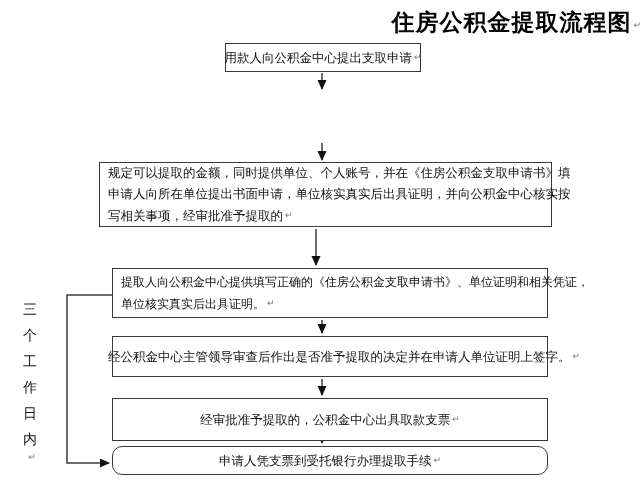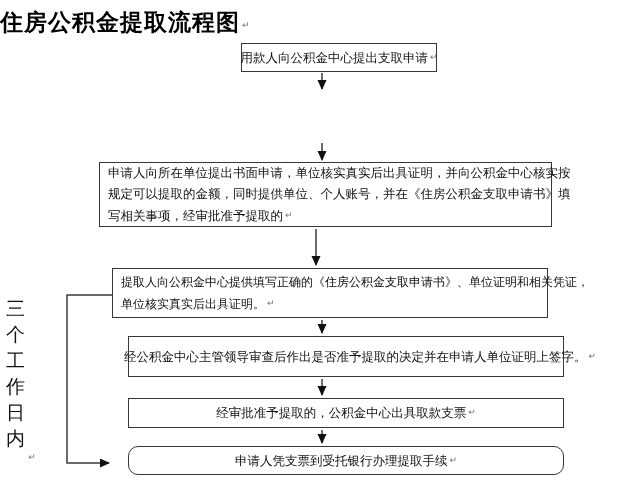--- a/index.html
+++ b/index.html
@@ -6,43 +6,43 @@
   #page{
     position:relative;
     width:641px;height:500px;
     background:#ffffff;
     font-family:"Liberation Sans", sans-serif;
     color:#1a1a1a;
     overflow:hidden;
   }
   #title{
     position:absolute;left:0;top:7px;width:641px;
-    text-align:left;
+    text-align:right;
     font-size:23px;font-weight:bold;color:#000;
     letter-spacing:1px;
   }
   .flow-box{
     position:absolute;
     box-sizing:border-box;
     border:1.5px solid #383838;
     background:#ffffff;
     display:flex;flex-direction:column;justify-content:center;
     font-size:12.5px;line-height:21px;color:#111;
   }
-  .flow-box.centered{align-items:center;text-align:right;margin-left:16px;}
+  .flow-box.centered{align-items:center;text-align:right;}
   .flow-box.lefted{align-items:flex-start;text-align:left;padding-left:8px;padding-right:4px;}
   .flow-box .line{white-space:nowrap;}
   .pmark{
     font-size:9px;color:#777;margin-left:2px;vertical-align:2px;
     font-weight:normal;letter-spacing:0;
   }
   #connectors{position:absolute;left:0;top:0;width:641px;height:500px;pointer-events:none;}
   #side-label{
-    position:absolute;left:6px;top:296px;width:18px;
-    font-size:19px;line-height:26px;text-align:left;
+    position:absolute;left:23px;top:296px;width:18px;
+    font-size:14px;line-height:26px;text-align:left;
     word-break:break-all;color:#111;
   }
   #side-label-mark{
     position:absolute;left:23px;top:452px;width:18px;
     text-align:center;font-size:9px;color:#777;
   }
 </style>
 </head>
 <body>
 
@@ -67,35 +67,35 @@
 
   <div id="side-label">三个工作日内</div>
   <div id="side-label-mark">↵</div>
 
   <div class="flow-box centered" style="left:225px;top:43px;width:196px;height:29px;">
     <div class="line"><span>用款人向公积金中心提出支取申请</span><span class="pmark">↵</span></div>
   </div>
 
 
   <div class="flow-box lefted" style="left:99px;top:162px;width:453px;height:65px;">
+    <div class="line"><span>规定可以提取的金额，同时提供单位、个人账号，并在《住房公积金支取申请书》填</span></div>
     <div class="line"><span>申请人向所在单位提出书面申请，单位核实真实后出具证明，并向公积金中心核实按</span></div>
-    <div class="line"><span>规定可以提取的金额，同时提供单位、个人账号，并在《住房公积金支取申请书》填</span></div>
     <div class="line"><span>写相关事项，经审批准予提取的</span><span class="pmark">↵</span></div>
   </div>
 
   <div class="flow-box lefted" style="left:112px;top:268px;width:436px;height:50px;font-size:12px;">
     <div class="line"><span>提取人向公积金中心提供填写正确的《住房公积金支取申请书》、单位证明和相关凭证，</span></div>
     <div class="line"><span>单位核实真实后出具证明。</span><span class="pmark">↵</span></div>
   </div>
 
   <div class="flow-box centered" style="left:112px;top:336px;width:436px;height:41px;padding-left:28px;">
     <div class="line"><span>经公积金中心主管领导审查后作出是否准予提取的决定并在申请人单位证明上签字。</span><span class="pmark">↵</span></div>
   </div>
 
-  <div class="flow-box centered" style="left:112px;top:398px;width:436px;height:30px;">
+  <div class="flow-box centered" style="left:112px;top:398px;width:436px;height:43px;">
     <div class="line"><span>经审批准予提取的，公积金中心出具取款支票</span><span class="pmark">↵</span></div>
   </div>
 
   <div class="flow-box centered" style="left:112px;top:446px;width:436px;height:29px;border-radius:10px;">
     <div class="line"><span>申请人凭支票到受托银行办理提取手续</span><span class="pmark">↵</span></div>
   </div>
 
 </div>
 
 </body></html>

